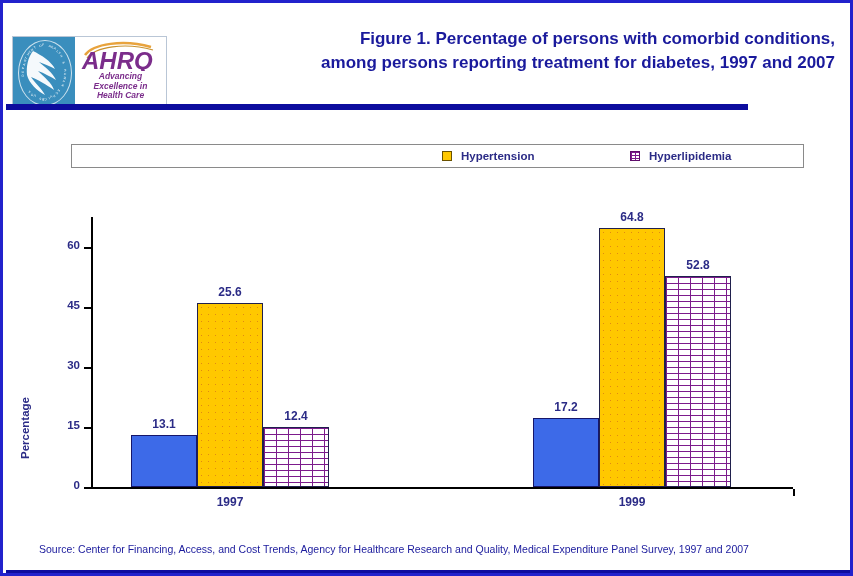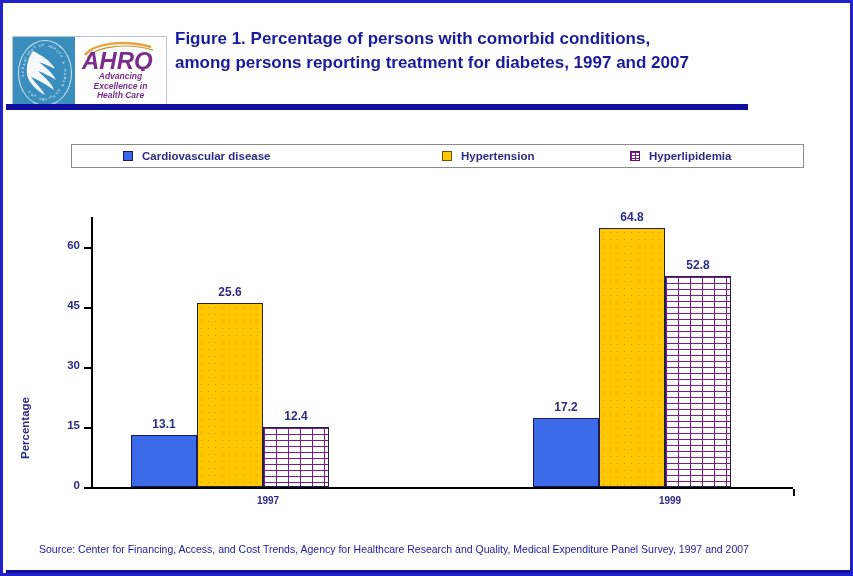--- a/index.html
+++ b/index.html
@@ -92,21 +92,21 @@
     font-style: italic;
     line-height: 9.6px;
     margin-top: 1px;
   }
 
   #title {
     position: absolute;
     left: 172px;
     top: 24px;
     width: 660px;
-    text-align: left;
+    text-align: right;
     color: #1a1a9c;
     font-size: 17px;
     font-weight: bold;
     line-height: 24px;
   }
 
   #rule {
     position: absolute;
     left: 3px;
     top: 101px;
@@ -263,25 +263,24 @@
     margin-bottom: 5px;
     color: #2b2b86;
     font-size: 12px;
     font-weight: bold;
     white-space: nowrap;
   }
   .cat-label {
     position: absolute;
     top: 278px;
     color: #2b2b86;
-    font-size: 10px;
+    font-size: 12px;
     font-weight: bold;
     transform: translateX(-50%);
     white-space: nowrap;
-    margin-left: 38px;
   }
 
   
   #footer {
     position: absolute;
     left: 36px;
     top: 539px;
     width: 790px;
     color: #1a1a9c;
     font-size: 10.5px;
@@ -371,24 +370,20 @@
 
     <div id="title">
       <div>Figure 1. Percentage of persons with comorbid conditions,</div>
       <div>among persons reporting treatment for diabetes, 1997 and 2007</div>
     </div>
   </div>
 
   <div id="rule"></div>
 
   <div id="legend">
-    <div class="legend-item" id="li-0">
-      <span class="swatch sw-blue"></span>
-      <span>Cardiovascular disease</span>
-    </div>
     <div class="legend-item" id="li-1">
       <span class="swatch sw-yellow"></span>
       <span>Hypertension</span>
     </div>
     <div class="legend-item" id="li-2">
       <span class="swatch sw-brick"></span>
       <span>Hyperlipidemia</span>
     </div>
   </div>
 

